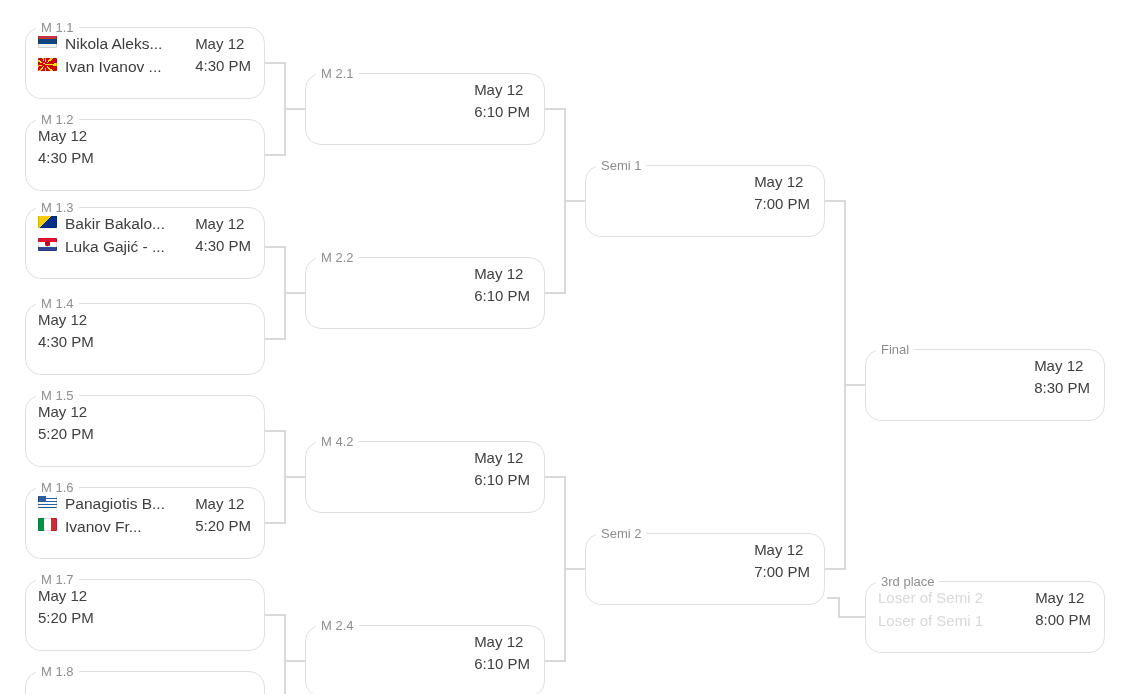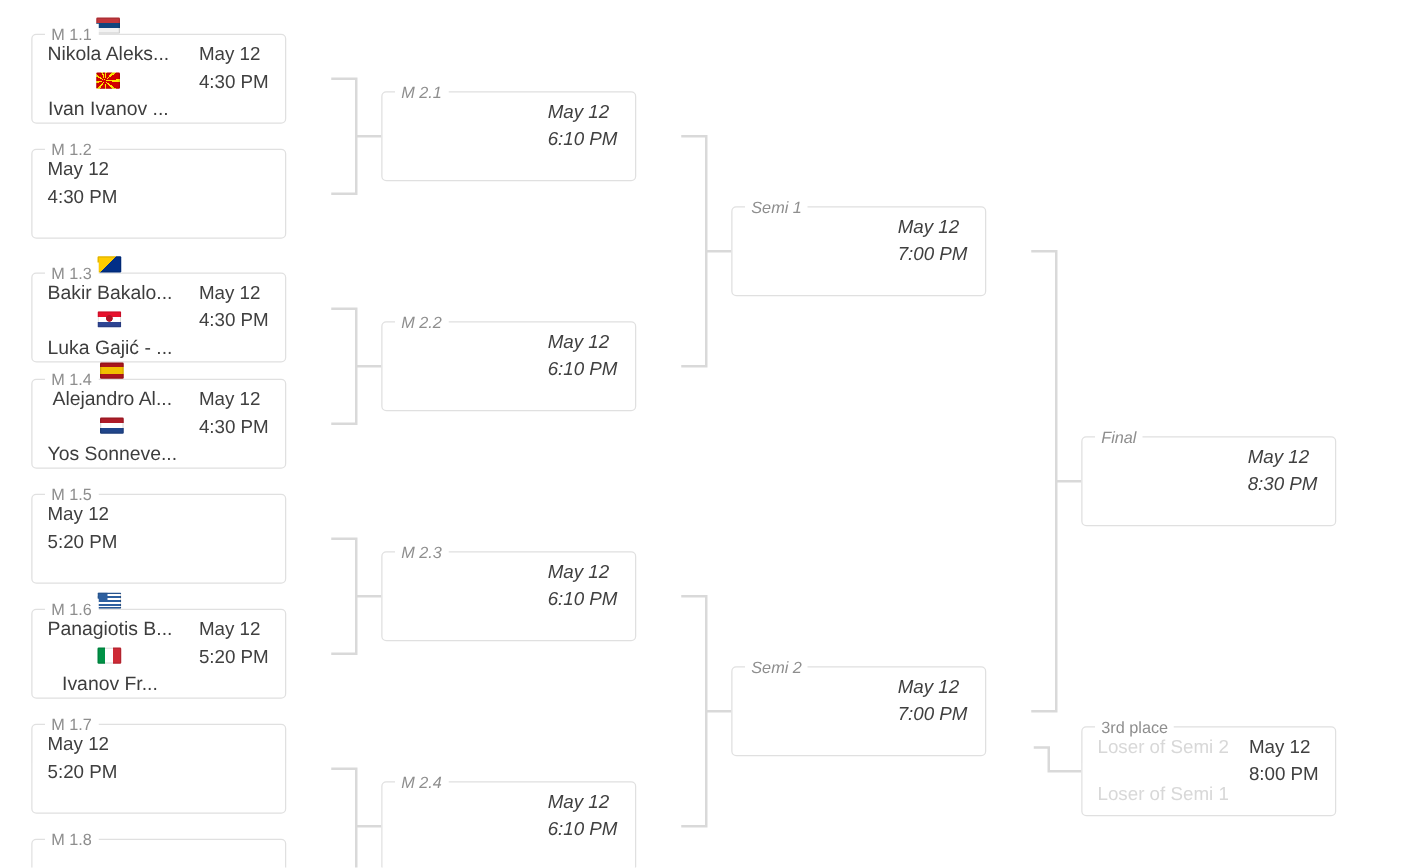--- a/index.html
+++ b/index.html
@@ -2,34 +2,34 @@
 <html><head>
 <meta charset="utf-8">
 <style>
   html,body{margin:0;padding:0;}
   body{
     width:1122px;height:694px;overflow:hidden;position:relative;
     background:#ffffff;font-family:"Liberation Sans",sans-serif;
   }
   #connectors{position:absolute;left:0;top:0;z-index:0;}
   .card{
-    position:absolute;width:204px;height:72px;box-sizing:border-box;
-    background:#fff;border:1.5px solid #e0e0e0;border-radius:4px;
+    position:absolute;width:240px;height:72px;box-sizing:border-box;
+    background:#fff;border:1.5px solid #e0e0e0;border-radius:16px;
     display:flex;align-items:center;justify-content:space-between;
     padding:0 13px 16px 12px;z-index:1;
   }
-  .card.empty{justify-content:flex-end;padding-right:14px;font-style:italic;}
+  .card.empty{justify-content:flex-end;padding-right:14px;}
   .card-label{
     position:absolute;top:-9px;left:10px;background:#fff;padding:0 5px;
     font-size:13px;line-height:17px;color:#8e8e8e;white-space:nowrap;
   }
   .players{display:flex;flex-direction:column;gap:5px;min-width:0;}
-  .player-row{display:flex;align-items:center;gap:8px;white-space:nowrap;flex-direction:column;}
+  .player-row{display:flex;align-items:flex-start;gap:8px;white-space:nowrap;}
   .player-name{font-size:15.5px;color:#3d3d3d;}
-  .loser-row{white-space:nowrap;margin-top:15px;}
+  .loser-row{white-space:nowrap;}
   .loser-name{font-size:15px;color:#d8d8d8;}
   .datetime{font-size:15px;line-height:1.5;color:#404040;flex:0 0 auto;}
   .flag{
     width:19px;height:13px;flex:0 0 auto;border-radius:1px;
     box-shadow:inset 0 0 0 1px rgba(0,0,0,.14);
   }
   .flag-rs{background:linear-gradient(180deg,#c1363c 0 34%,#10457e 34% 67%,#f2f2f2 67%);}
   .flag-mk{background:repeating-conic-gradient(from 0deg at 36% 50%,#ffe600 0deg 13deg,#d20000 13deg 42deg);}
   .flag-me{background:radial-gradient(circle at 50% 50%,#ffd400 0 2px,transparent 2.5px),#c40308;box-shadow:inset 0 0 0 1.5px #e8b33a;}
   .flag-it{background:linear-gradient(90deg,#009246 0 33%,#ffffff 33% 67%,#ce2b37 67%);}
@@ -81,50 +81,40 @@
 </div>
 
 <div class="card" style="left:25px;top:119px">
   <span class="card-label">M 1.2</span>
   <div class="datetime">
     <div>May 12</div>
     <div>4:30 PM</div>
   </div>
 </div>
 
-<div class="card" style="left:25px;top:218px">
+<div class="card" style="left:25px;top:207px">
   <span class="card-label">M 1.3</span>
   <div class="players">
     <div class="player-row">
       <span class="flag flag-ba"></span>
       <span class="player-name">Bakir Bakalo...</span>
     </div>
     <div class="player-row">
       <span class="flag flag-hr"></span>
       <span class="player-name">Luka Gajić - ...</span>
     </div>
   </div>
   <div class="datetime">
     <div>May 12</div>
     <div>4:30 PM</div>
   </div>
 </div>
 
 <div class="card" style="left:25px;top:303px">
   <span class="card-label">M 1.4</span>
-  <div class="players">
-    <div class="player-row">
-      <span class="flag flag-es"></span>
-      <span class="player-name">Alejandro Al...</span>
-    </div>
-    <div class="player-row">
-      <span class="flag flag-nl"></span>
-      <span class="player-name">Yos Sonneve...</span>
-    </div>
-  </div>
   <div class="datetime">
     <div>May 12</div>
     <div>4:30 PM</div>
   </div>
 </div>
 
 <div class="card" style="left:25px;top:395px">
   <span class="card-label">M 1.5</span>
   <div class="datetime">
     <div>May 12</div>
@@ -173,21 +163,21 @@
 
 <div class="card empty" style="left:305px;top:257px">
   <span class="card-label">M 2.2</span>
   <div class="datetime">
     <div>May 12</div>
     <div>6:10 PM</div>
   </div>
 </div>
 
 <div class="card empty" style="left:305px;top:441px">
-  <span class="card-label">M 2.3</span>
+  <span class="card-label">M 4.2</span>
   <div class="datetime">
     <div>May 12</div>
     <div>6:10 PM</div>
   </div>
 </div>
 
 <div class="card empty" style="left:305px;top:625px">
   <span class="card-label">M 2.4</span>
   <div class="datetime">
     <div>May 12</div>

